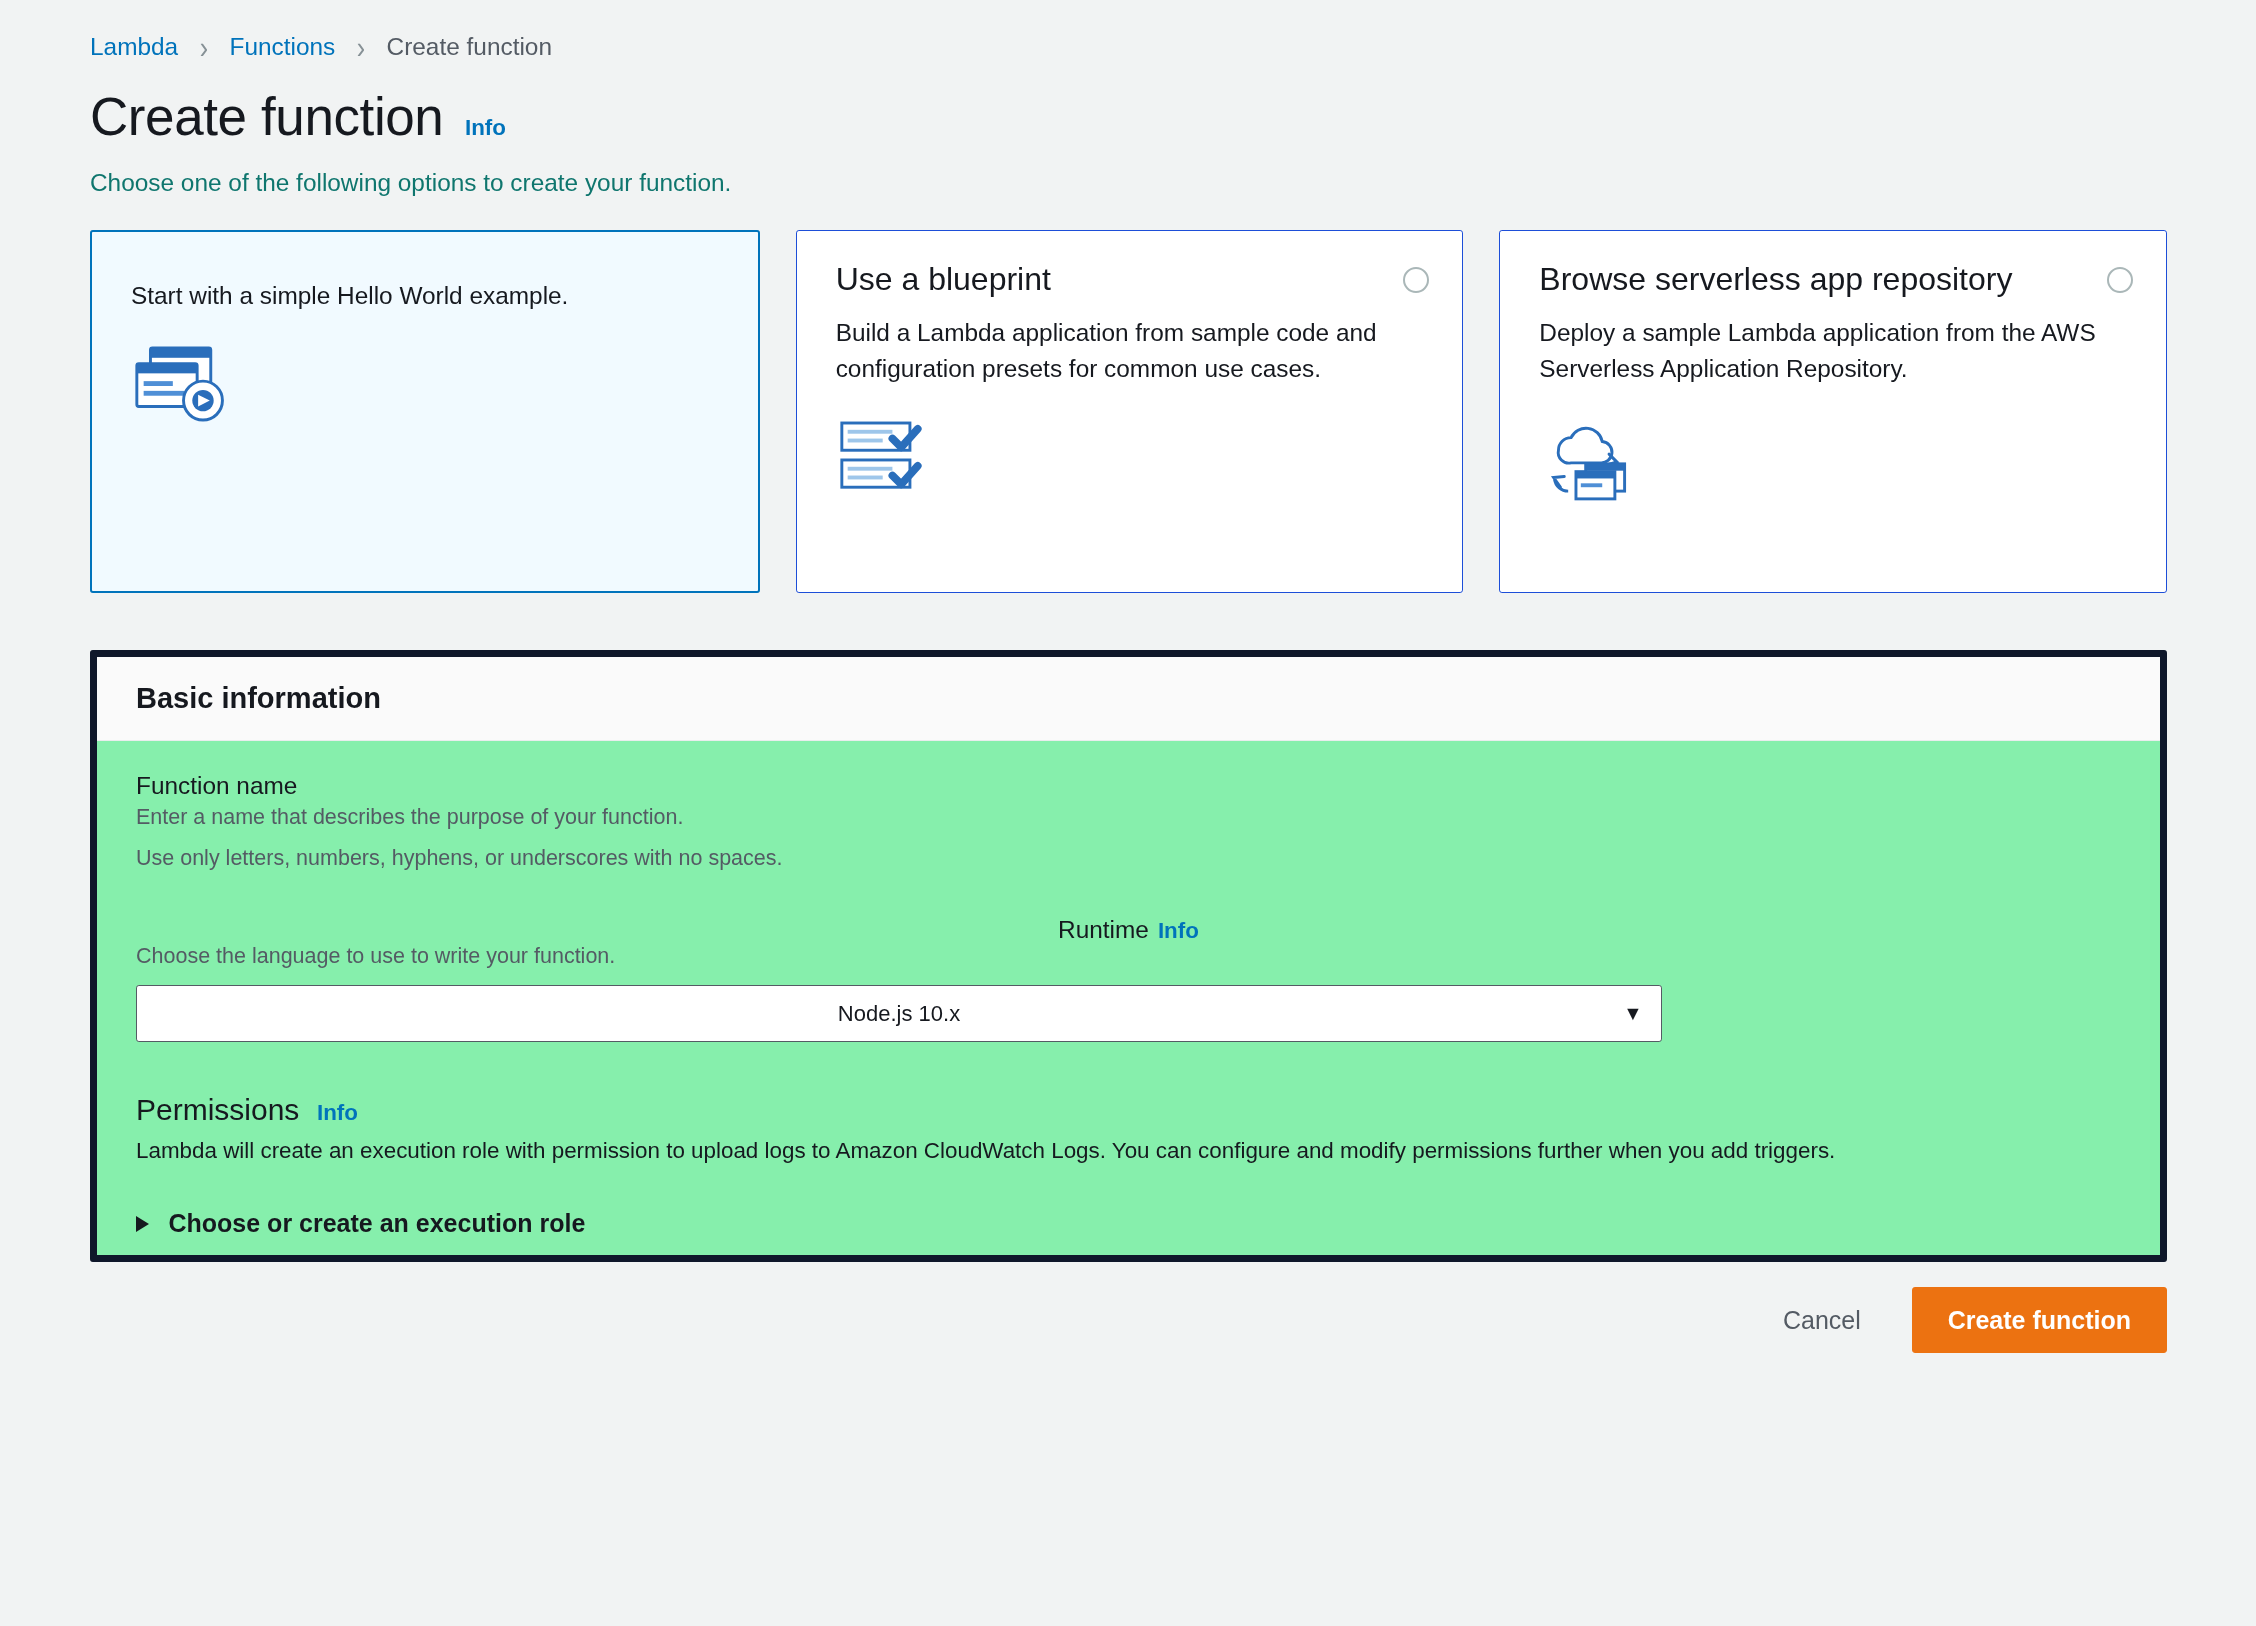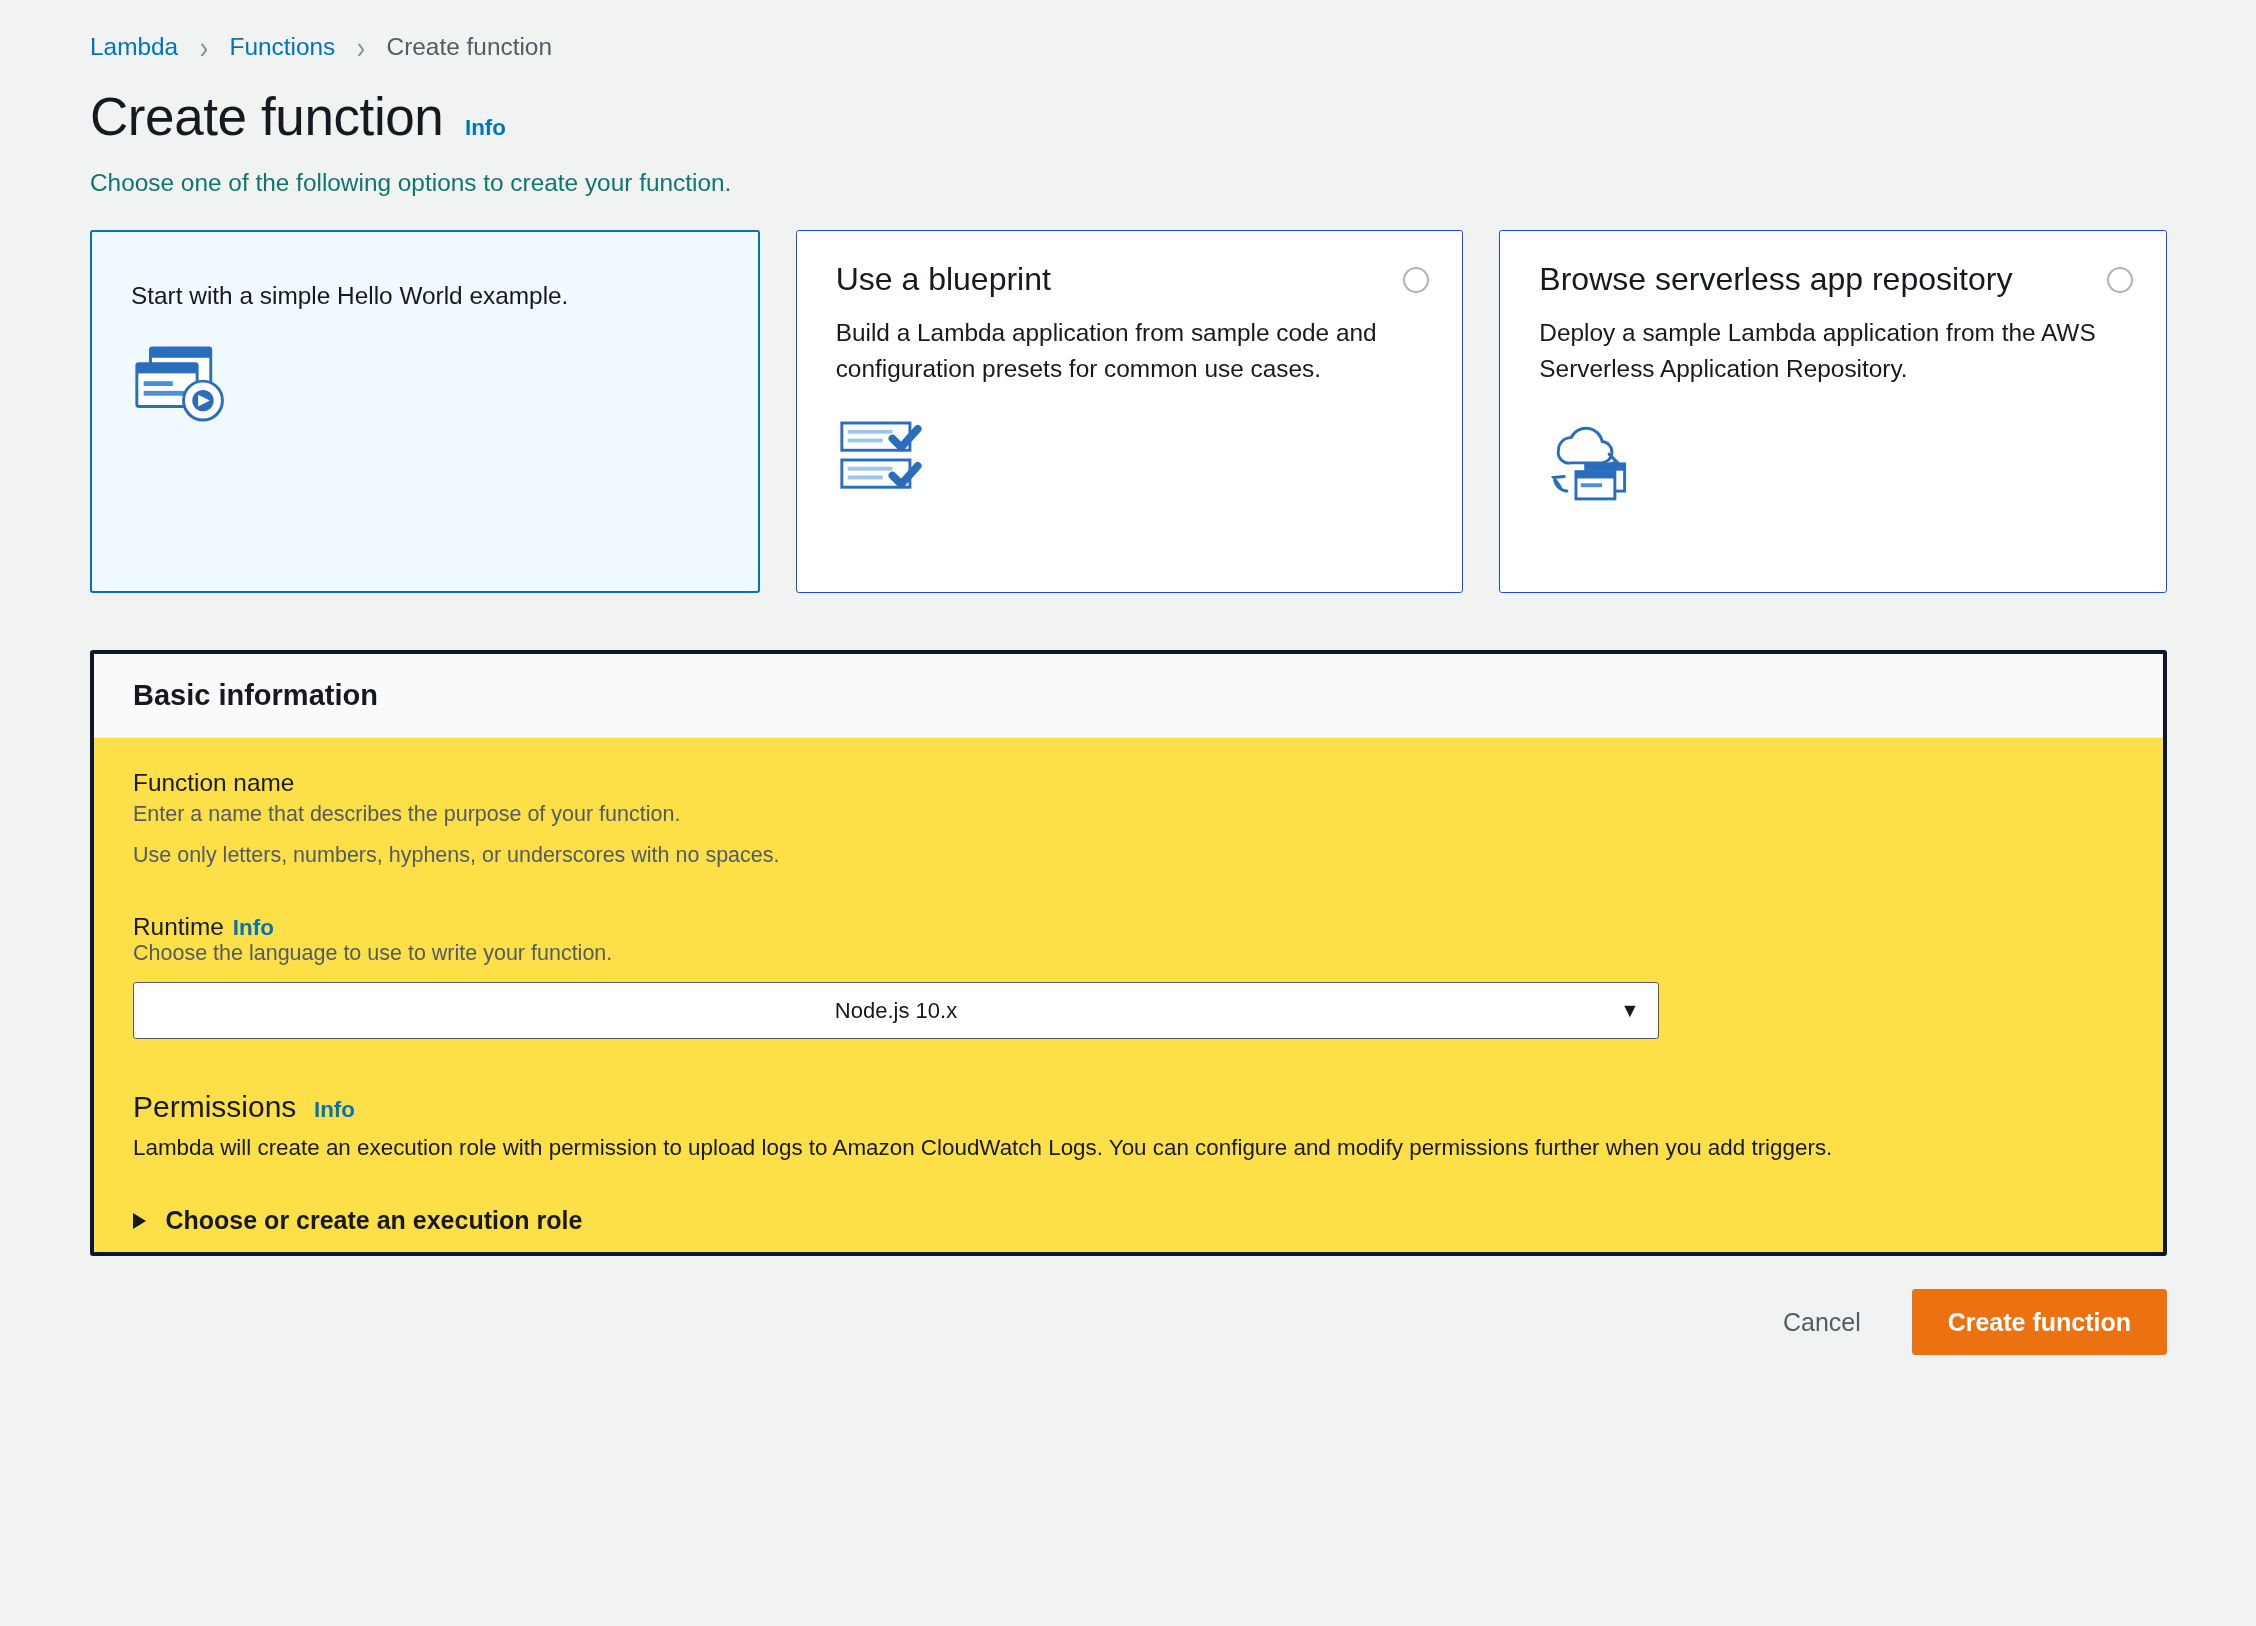--- a/index.html
+++ b/index.html
@@ -139,24 +139,24 @@
   }
   .card-art {
     margin-top: 25px;
     height: 90px;
     display: flex;
     align-items: flex-end;
   }
 
   
   .panel {
-    background: #fde047;
-    border: 4px solid #0f172a;
+    background: #86efac;
+    border: 7px solid #0f172a;
     border-radius: 2.9px;
-    margin-bottom: 33px;
+    margin-bottom: 25px;
   }
   .panel-head {
     padding: 25px 39px 25px 39px;
     border-bottom: 1px solid #eaeded;
     background: #fafafa;
   }
   .panel-head h2 {
     font-size: 29px;
     font-weight: bold;
     margin: 0;
@@ -195,20 +195,21 @@
     text-decoration: underline;
     text-decoration-style: wavy;
     text-decoration-color: #e96565;
     text-underline-offset: 4.9px;
   }
   .label-row {
     display: flex;
     align-items: baseline;
     gap: 9px;
     margin-top: 45px;
+    justify-content: center;
   }
   .select-wrap {
     position: relative;
     width: 1526px;
     height: 57px;
     margin-top: 2px;
   }
   select.select-input {
     width: 100%;
     height: 100%;

